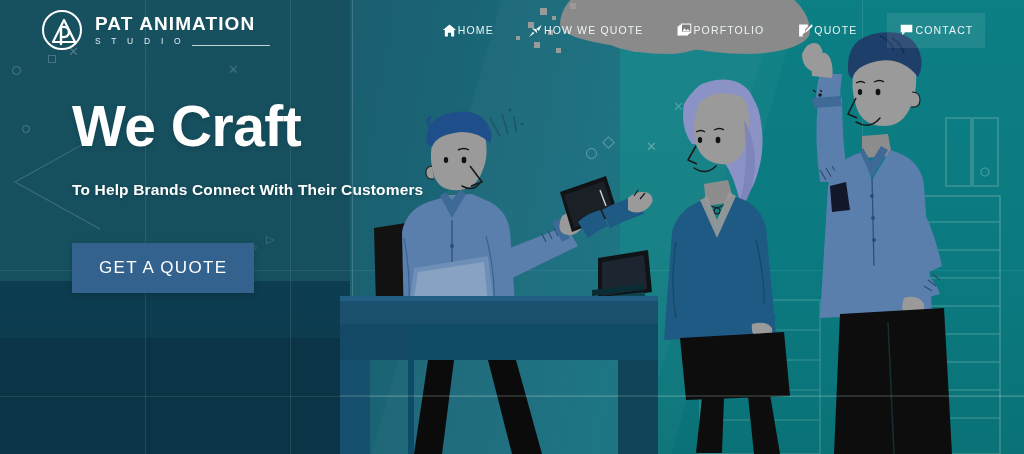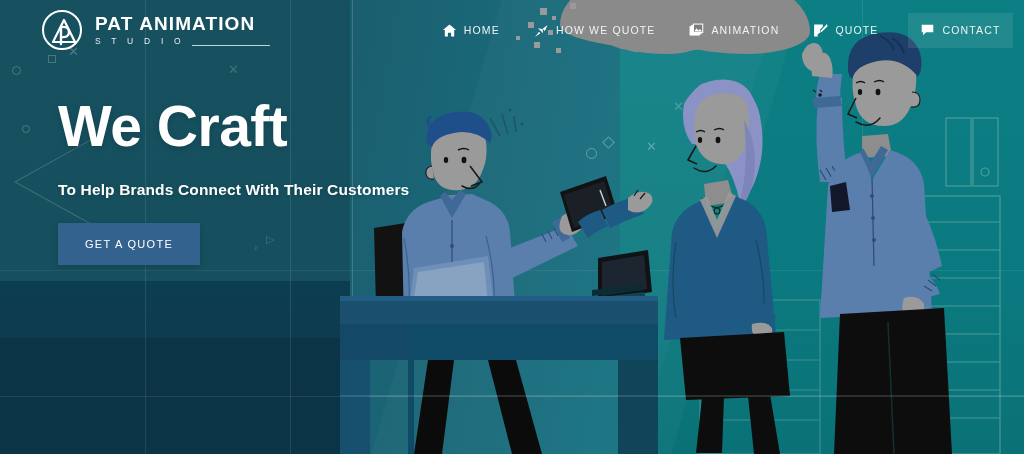--- a/index.html
+++ b/index.html
@@ -97,47 +97,47 @@
   .logo-sub {
     color:#e3eef0; font-size:8.5px; letter-spacing:4.2px;
     line-height:1; white-space:nowrap;
   }
   .logo-rule {
     height:1px; width:78px; background:rgba(255,255,255,0.75); margin-left:7px;
   }
 
   .nav { display:flex; align-items:center; margin-left:168px; gap:26px; }
   .nav-item {
-    display:flex; align-items:center; gap:7px; cursor:pointer;
+    display:flex; align-items:center; gap:1px; cursor:pointer;
     padding:6px 4px;
   }
   .nav-item .label {
     color:#eef4f5; font-size:10.5px; letter-spacing:1.15px; white-space:nowrap;
   }
   .nav-item.contact {
     background:rgba(255,255,255,0.09); padding:10px 12px;
   }
   .nav-ico { display:flex; width:15px; height:15px; align-items:center; justify-content:center; }
   .nav-ico svg { display:block; }
 
   
-  .copy { position:absolute; left:58px; top:96px; z-index:20; }
+  .copy { position:absolute; left:72px; top:96px; z-index:20; }
   .h1 {
     color:#fff; font-size:57px; font-weight:bold; line-height:1.07;
     letter-spacing:-0.5px; text-shadow:0 2px 6px rgba(0,0,0,0.17);
   }
   .h1 span { display:block; }
   .sub {
     color:#fff; font-size:15.5px; font-weight:bold; letter-spacing:0.15px;
     margin-top:24px; white-space:nowrap;
     text-shadow:0 1px 4px rgba(0,0,0,0.25);
   }
   .btn-quote-hero {
-    margin-top:24px; background:#33628e; color:#fff;
-    font-size:11px; letter-spacing:1.3px; padding:15px 27px;
+    margin-top:44px; background:#33628e; color:#fff;
+    font-size:17px; letter-spacing:1.3px; padding:15px 27px;
     border:none; cursor:pointer; display:inline-block;
     box-shadow:0 2px 8px rgba(0,0,0,0.18);
   }
 
   
   .illus { position:absolute; inset:0; z-index:10; }
   .illus svg { position:absolute; left:0; top:0; }
 </style>
 </head>
 <body>
@@ -427,21 +427,21 @@
       <div class="nav-item">
         <span class="nav-ico">
           <svg width="16" height="15" viewBox="0 0 16 16">
             <rect x="0.6" y="3.4" width="11" height="10" fill="#fff"></rect>
             <rect x="2.4" y="2" width="11" height="10" fill="#fff"></rect>
             <rect x="4.2" y="0.6" width="11" height="10" fill="#fff"></rect>
             <rect x="5.3" y="1.7" width="8.8" height="7.8" fill="#7d7d7d"></rect>
             <path d="M5.6 9 L8 5.6 L10 8 L11.6 6.4 L13.9 9 Z" fill="#fff"></path>
           </svg>
         </span>
-        <span class="label">ANIMATION</span>
+        <span class="label">PORFTOLIO</span>
       </div>
 
       <div class="nav-item">
         <span class="nav-ico">
           <svg width="16" height="15" viewBox="0 0 16 16">
             <path d="M1.2 1.6 L10.5 1.6 L10.5 4 L7.6 7 L7.6 10 L5 12 L5 14.4 L1.2 14.4 Z" fill="#fff"></path>
             <path d="M14.8 1 L15.6 3.4 L9.4 9.4 L7.6 10.2 L8.2 8.2 Z" fill="#fff"></path>
           </svg>
         </span>
         <span class="label">QUOTE</span>

